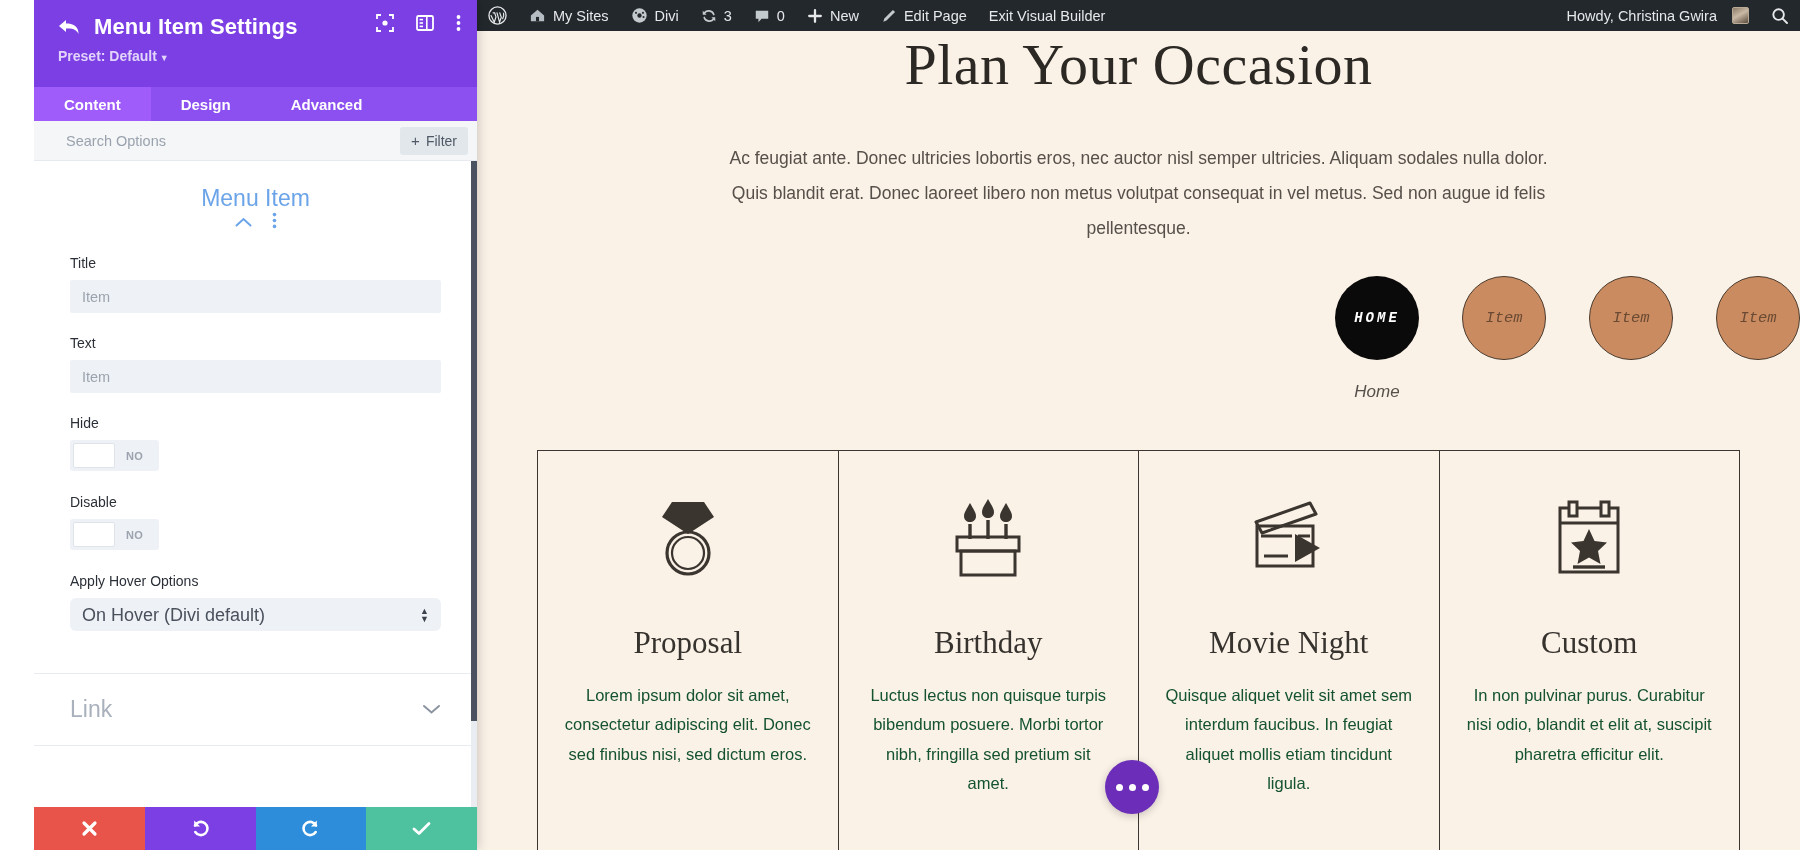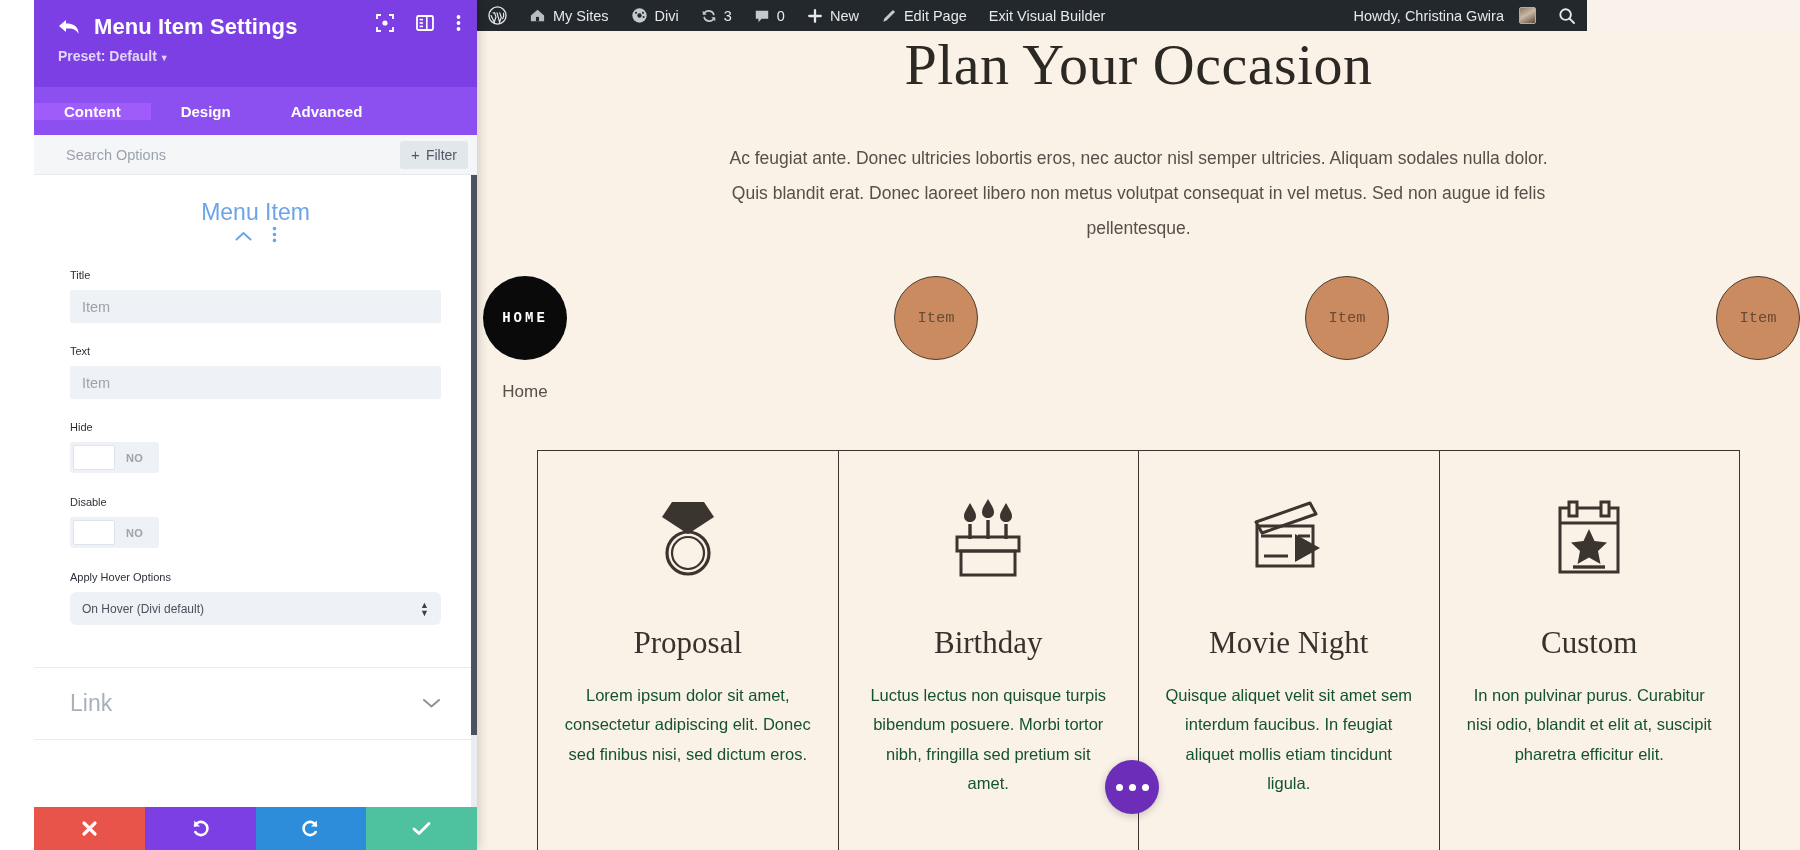--- a/index.html
+++ b/index.html
@@ -42,21 +42,21 @@
     position: absolute; right: 16px; top: 14px;
     display: flex; align-items: center; gap: 22px;
   }
   .ph-icons .ico { cursor: pointer; display: flex; align-items: center; }
   .preset {
     color: #e2d4fa; font-size: 14px; font-weight: bold;
     margin-top: 8px; margin-left: 2px; cursor: pointer;
   }
   .preset .caret { font-size: 9px; margin-left: 3px; }
 
-  .tabs { display: flex; background: #8c4ff0; height: 48px; flex: none; align-items: center; }
+  .tabs { display: flex; background: #8c4ff0; height: 34px; flex: none; }
   .tab {
     flex: 0 0 auto; padding: 0 30px;
     display: flex; align-items: center; justify-content: center;
     color: #fff; font-size: 15px; font-weight: bold; cursor: pointer;
   }
   .tab.active { background: #9f5cfb; }
 
   .searchbar {
     height: 40px; background: #f4f6f8; border-bottom: 1px solid #e6e9ee;
     display: flex; align-items: center; padding: 0 9px 0 32px; flex: none;
@@ -79,21 +79,21 @@
   .scroll-inner { padding: 0 0 0 0; }
   .section-head {
     display: flex; align-items: center; padding: 24px 36px 0 36px; flex-direction: column;
   }
   .section-title { color: #6ba4e8; font-size: 23px; flex: 1; }
   .sect-icons { display: flex; align-items: center; gap: 20px; }
   .sect-icons .ico { cursor: pointer; color: #6ba4e8; }
 
   .field { padding: 0 36px; margin-top: 22px; }
   .field-label {
-    font-size: 11px; color: #2b3038; margin-bottom: 9px; font-weight: normal;
+    font-size: 14px; color: #2b3038; margin-bottom: 9px; font-weight: normal;
   }
   .field-input {
     width: 100%; height: 33px; background: #eef1f6; border: none;
     border-radius: 2px; padding: 0 12px; font-size: 14.5px; color: #4a515c;
     outline: none; font-family: "Liberation Sans", sans-serif;
   }
   .field-input::placeholder { color: #9ba3ae; }
 
   .toggle-wrap {
     display: inline-flex; align-items: center; background: #eef1f6;
@@ -104,21 +104,21 @@
     border: 1px solid #dfe4eb;
   }
   .toggle-text {
     font-size: 11px; color: #9ba3ae; font-weight: bold;
     padding: 0 13px 0 11px; letter-spacing: .3px;
   }
 
   .select-wrap { position: relative; }
   .field-select {
     width: 100%; height: 33px; background: #eef1f6; border: none;
-    border-radius: 6px; padding: 0 30px 0 12px; font-size: 12px;
+    border-radius: 6px; padding: 0 30px 0 12px; font-size: 18px;
     color: #4a515c; appearance: none; outline: none; cursor: pointer;
     font-family: "Liberation Sans", sans-serif;
   }
   .sel-arrows {
     position: absolute; right: 12px; top: 50%; transform: translateY(-50%);
     pointer-events: none; color: #3b424c; font-size: 9px; line-height: 8px;
     display: flex; flex-direction: column; align-items: center;
   }
 
   .divider-gap { height: 42px; }
@@ -143,21 +143,21 @@
     flex: 1; display: flex; align-items: center; justify-content: center;
     cursor: pointer; color: #fff;
   }
   .pf-cancel { background: #e8544a; }
   .pf-undo   { background: #7b3fe4; }
   .pf-redo   { background: #2e8ddb; }
   .pf-save   { background: #4ec19f; }
 
   
   .adminbar {
-    position: absolute; left: 477px; top: 0; width: 1110px; height: 31px;
+    position: absolute; left: 477px; top: 0; width: 1323px; height: 31px;
     background: #23282d; display: flex; align-items: center;
     color: #e6e8ea; font-size: 14.5px; z-index: 15;
   }
   .ab-left { display: flex; align-items: center; height: 100%; }
   .ab-item {
     display: flex; align-items: center; gap: 7px; padding: 0 11px;
     height: 100%; cursor: pointer; white-space: nowrap;
   }
   .ab-right {
     margin-left: auto; display: flex; align-items: center; height: 100%;
@@ -177,22 +177,23 @@
     font-family: "Liberation Serif", serif;
     font-size: 58px; text-align: center; color: #2c2925;
     font-weight: normal; letter-spacing: .5px;
     margin-top: 2px; line-height: 1.1;
   }
   .page-intro {
     width: 840px; margin: 44px auto 0 auto; text-align: center;
     font-size: 17.5px; color: #55504a; line-height: 2.0;
   }
   .circles {
-    display: flex; justify-content: space-between; gap: 43px; margin-top: 30px;
+    display: flex; justify-content: flex-end; gap: 43px; margin-top: 30px;
     padding-left: 6px;
+    font-style: italic;
   }
   .circle-cell { display: flex; flex-direction: column; align-items: center; }
   .circle {
     width: 84px; height: 84px; border-radius: 50%;
     display: flex; align-items: center; justify-content: center;
     font-family: "Liberation Mono", monospace;
     cursor: pointer;
   }
   .circle.home { background: #0a0a0a; color: #fff; font-size: 14px;
     letter-spacing: 3px; font-weight: bold; }

